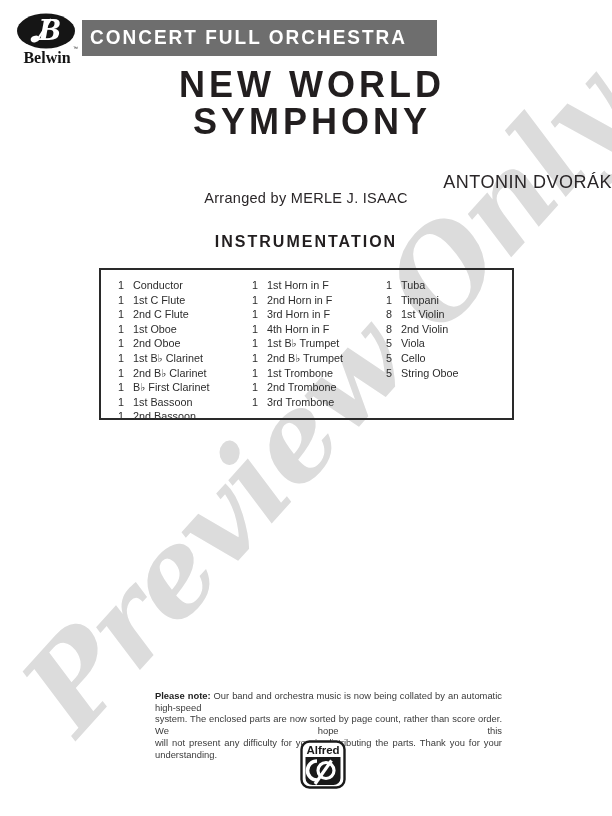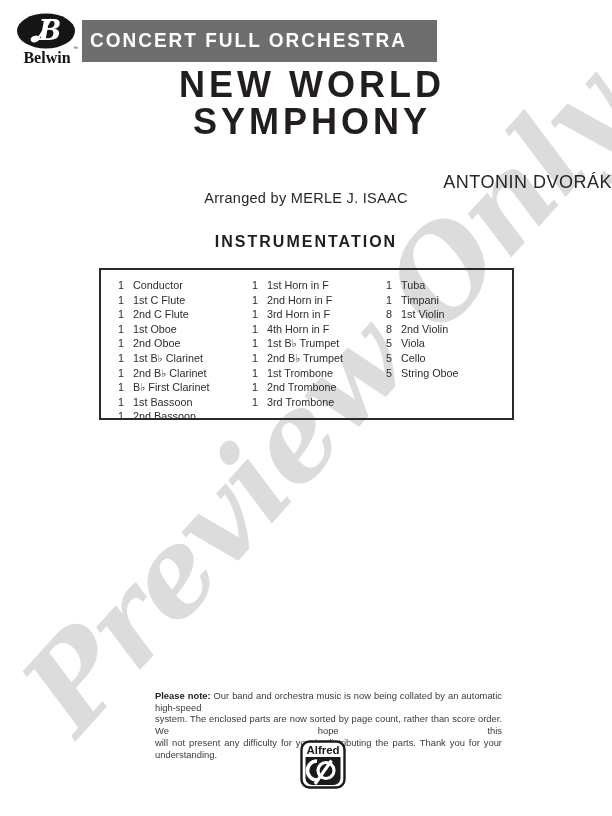--- a/index.html
+++ b/index.html
@@ -18,21 +18,21 @@
   }
   .content{position:absolute;inset:0;z-index:2;}
   
   .belwin{position:absolute;left:10px;top:12px;width:74px;text-align:center;}
   .belwin svg{display:block;margin:0 auto;}
   .belwin-word{
     font-family:Liberation Serif, serif;font-weight:bold;font-size:16px;
     letter-spacing:0px;color:#141414;line-height:14px;margin-top:-1px;
   }
   .banner{
-    position:absolute;left:82px;top:20px;width:355px;height:42px;
+    position:absolute;left:82px;top:20px;width:355px;height:36px;
     background:#6e6e6e;display:flex;align-items:center;box-sizing:border-box;
     padding:0 8px;
   }
   .banner-text{
     color:#ffffff;font-weight:bold;font-size:19px;letter-spacing:2px;
     white-space:nowrap;transform:scaleY(1.02);
   }
   
   .title{
     position:absolute;left:0;right:0;top:66px;text-align:center;

